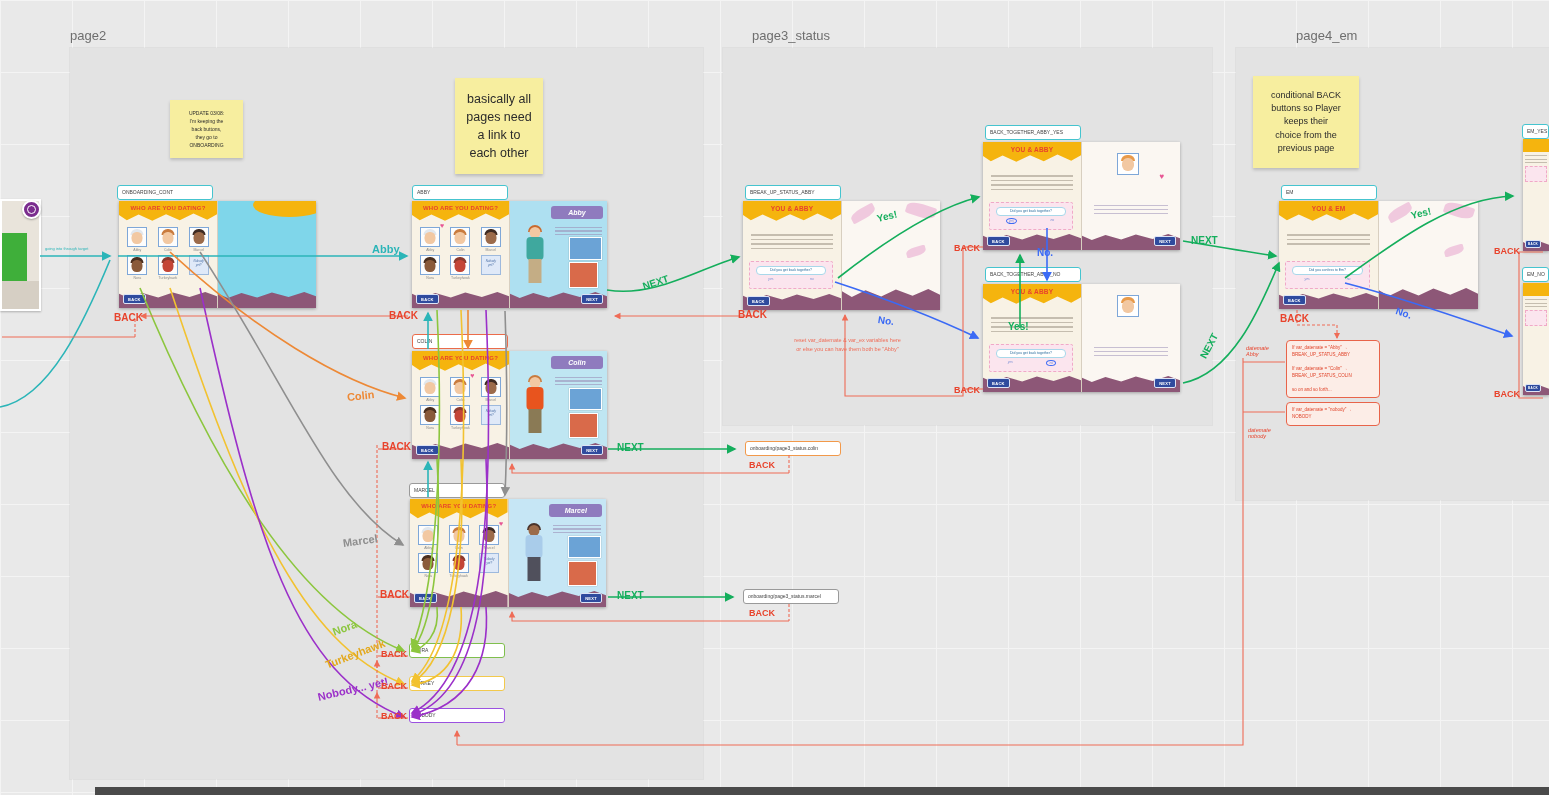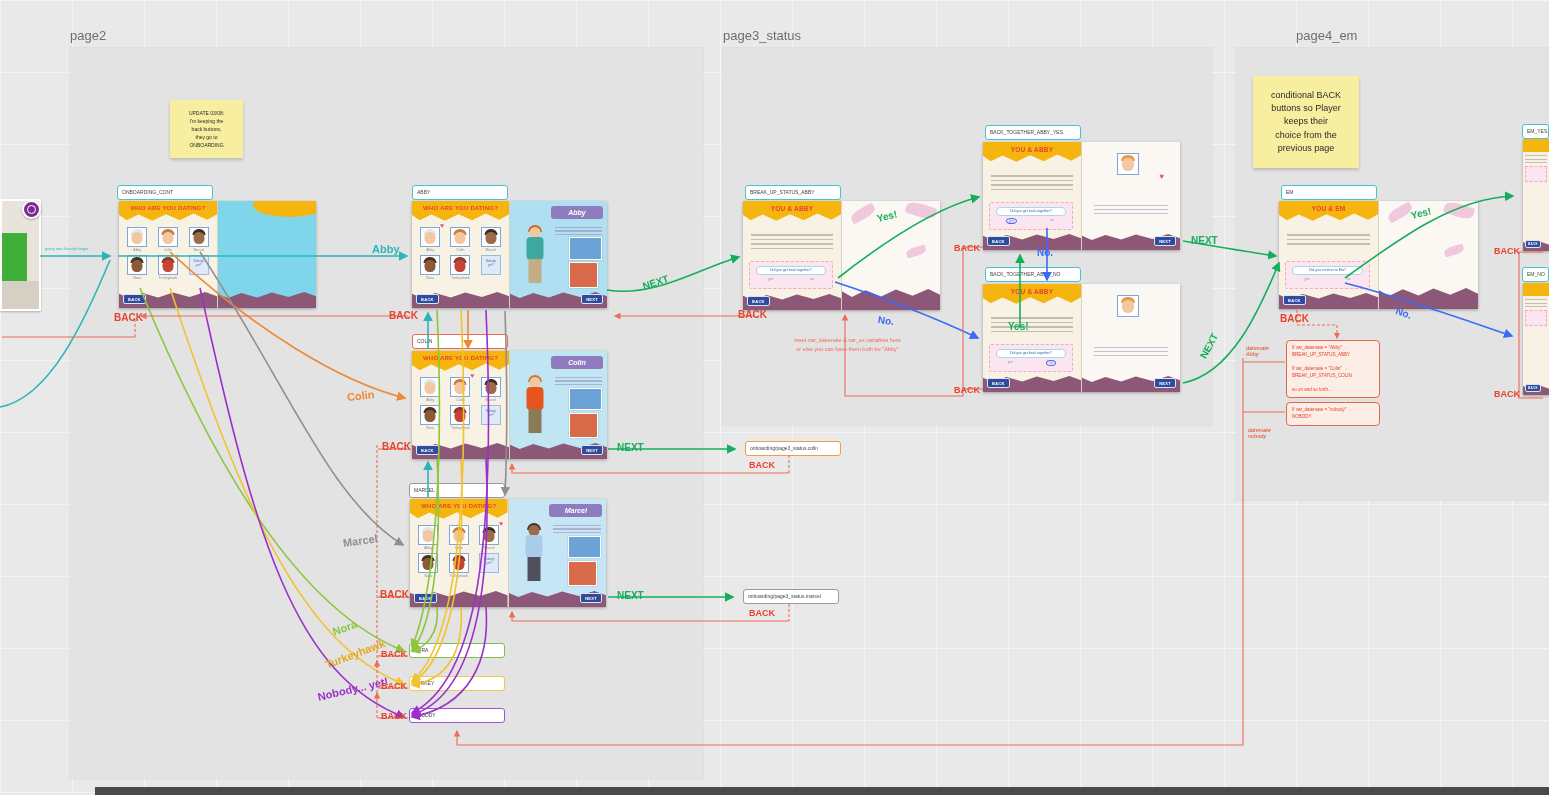--- a/index.html
+++ b/index.html
@@ -91,30 +91,34 @@
   .badge::after{content:'';position:absolute;inset:3px;border:1.5px solid #fff;border-radius:50%;}
   .hbar{position:absolute;left:95px;top:787px;width:1454px;height:8px;background:#4A4A4A;z-index:9;}
 </style>
 </head>
 <body>
 
 <div id="canvas">
 
   <div class="frame-title" style="left:70px;top:28px">page2</div>
   <div class="frame" style="left:70px;top:48px;width:633px;height:731px"></div>
-  <div class="frame-title" style="left:723px;top:28px">page3_status</div>
+  <div class="frame-title" style="left:752px;top:28px">page3_status</div>
   <div class="frame" style="left:723px;top:48px;width:489px;height:377px"></div>
   <div class="frame-title" style="left:1296px;top:28px">page4_em</div>
   <div class="frame" style="left:1236px;top:48px;width:313px;height:452px"></div>
 
   <div class="sticky small" style="left:170px;top:100px;width:73px;height:58px">UPDATE 03/08:
 I'm keeping the
 back buttons,
 they go to
 ONBOARDING</div>
+  <div class="sticky big" style="left:455px;top:78px;width:88px;height:96px">basically all
+pages need
+a link to
+each other</div>
   <div class="sticky mid" style="left:1253px;top:76px;width:106px;height:92px">conditional BACK
 buttons so Player
 keeps their
 choice from the
 previous page</div>
 
   <div class="photo-thumb" style="left:0;top:199px;width:41px;height:112px">
     <div class="pt-wall"></div>
     <div class="pt-green"></div>
     <div class="pt-floor"></div>

